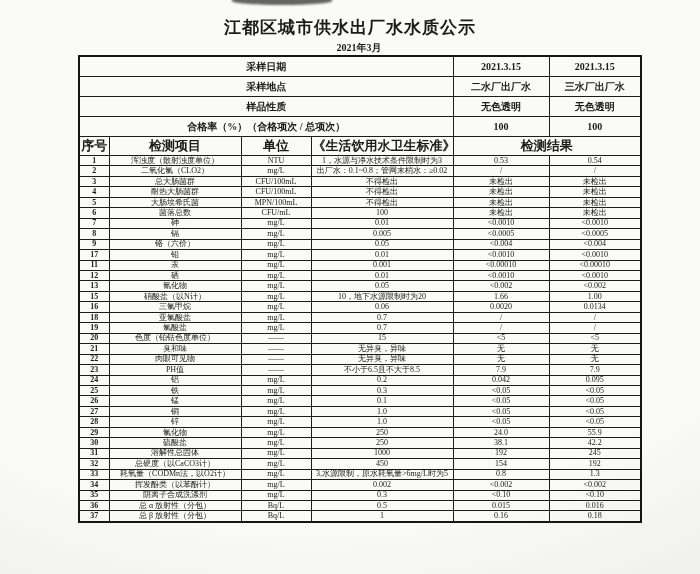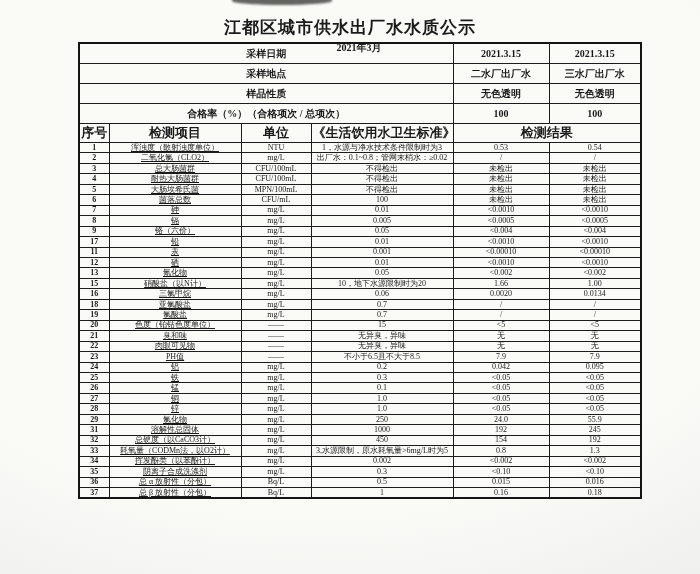--- a/index.html
+++ b/index.html
@@ -18,35 +18,35 @@
   .doc-title{
     position:absolute;top:16px;left:0;width:700px;text-align:center;
     font-family:"Liberation Sans","DejaVu Sans",sans-serif;
     font-size:17px;font-weight:bold;letter-spacing:1px;
   }
   .doc-subtitle{
     position:absolute;top:41px;left:0;width:718px;text-align:center;
     font-size:10px;font-weight:bold;
   }
   table.report{
-    position:absolute;left:78px;top:42px;width:562px;
+    position:absolute;left:78px;top:55px;width:562px;
     border-collapse:collapse;table-layout:fixed;
     background:transparent;
     padding-left:38px;
   }
   table.report td,table.report th{
     border:1px solid #1c1c1c;
     padding:0 1px;overflow:hidden;white-space:nowrap;
     text-align:center;vertical-align:middle;
   }
   table.report{border:2px solid #151515;}
   tr.info-row td{height:19px;font-size:10px;font-weight:bold;}
   tr.cols-row th{height:16px;font-size:13px;font-weight:bold;}
   tr.data-row td{height:9.46px;font-size:8px;line-height:1;}
-  td.c-item{text-align:left;padding-left:3px;text-decoration:underline;}
+  td.c-item{text-align:left;padding-left:3px;}
   td.c-std{font-size:7.5px;font-family:Liberation Serif, serif;}
   td.c-no{font-weight:bold;}
 </style>
 </head>
 <body>
 
 <div class="paper">
   <div class="scan-smudge"></div>
 
   <div class="doc-title">江都区城市供水出厂水水质公示</div>
@@ -301,20 +301,28 @@
   </tr>
         <tr class="data-row">
     <td class="c-no">29</td>
     <td class="c-item">氯化物</td>
     <td class="c-unit">mg/L</td>
     <td class="c-std">250</td>
     <td class="c-res">24.0</td>
     <td class="c-res">55.9</td>
   </tr>
         <tr class="data-row">
+    <td class="c-no">30</td>
+    <td class="c-item">硫酸盐</td>
+    <td class="c-unit">mg/L</td>
+    <td class="c-std">250</td>
+    <td class="c-res">38.1</td>
+    <td class="c-res">42.2</td>
+  </tr>
+        <tr class="data-row">
     <td class="c-no">31</td>
     <td class="c-item">溶解性总固体</td>
     <td class="c-unit">mg/L</td>
     <td class="c-std">1000</td>
     <td class="c-res">192</td>
     <td class="c-res">245</td>
   </tr>
         <tr class="data-row">
     <td class="c-no">32</td>
     <td class="c-item">总硬度（以CaCO3计）</td>

